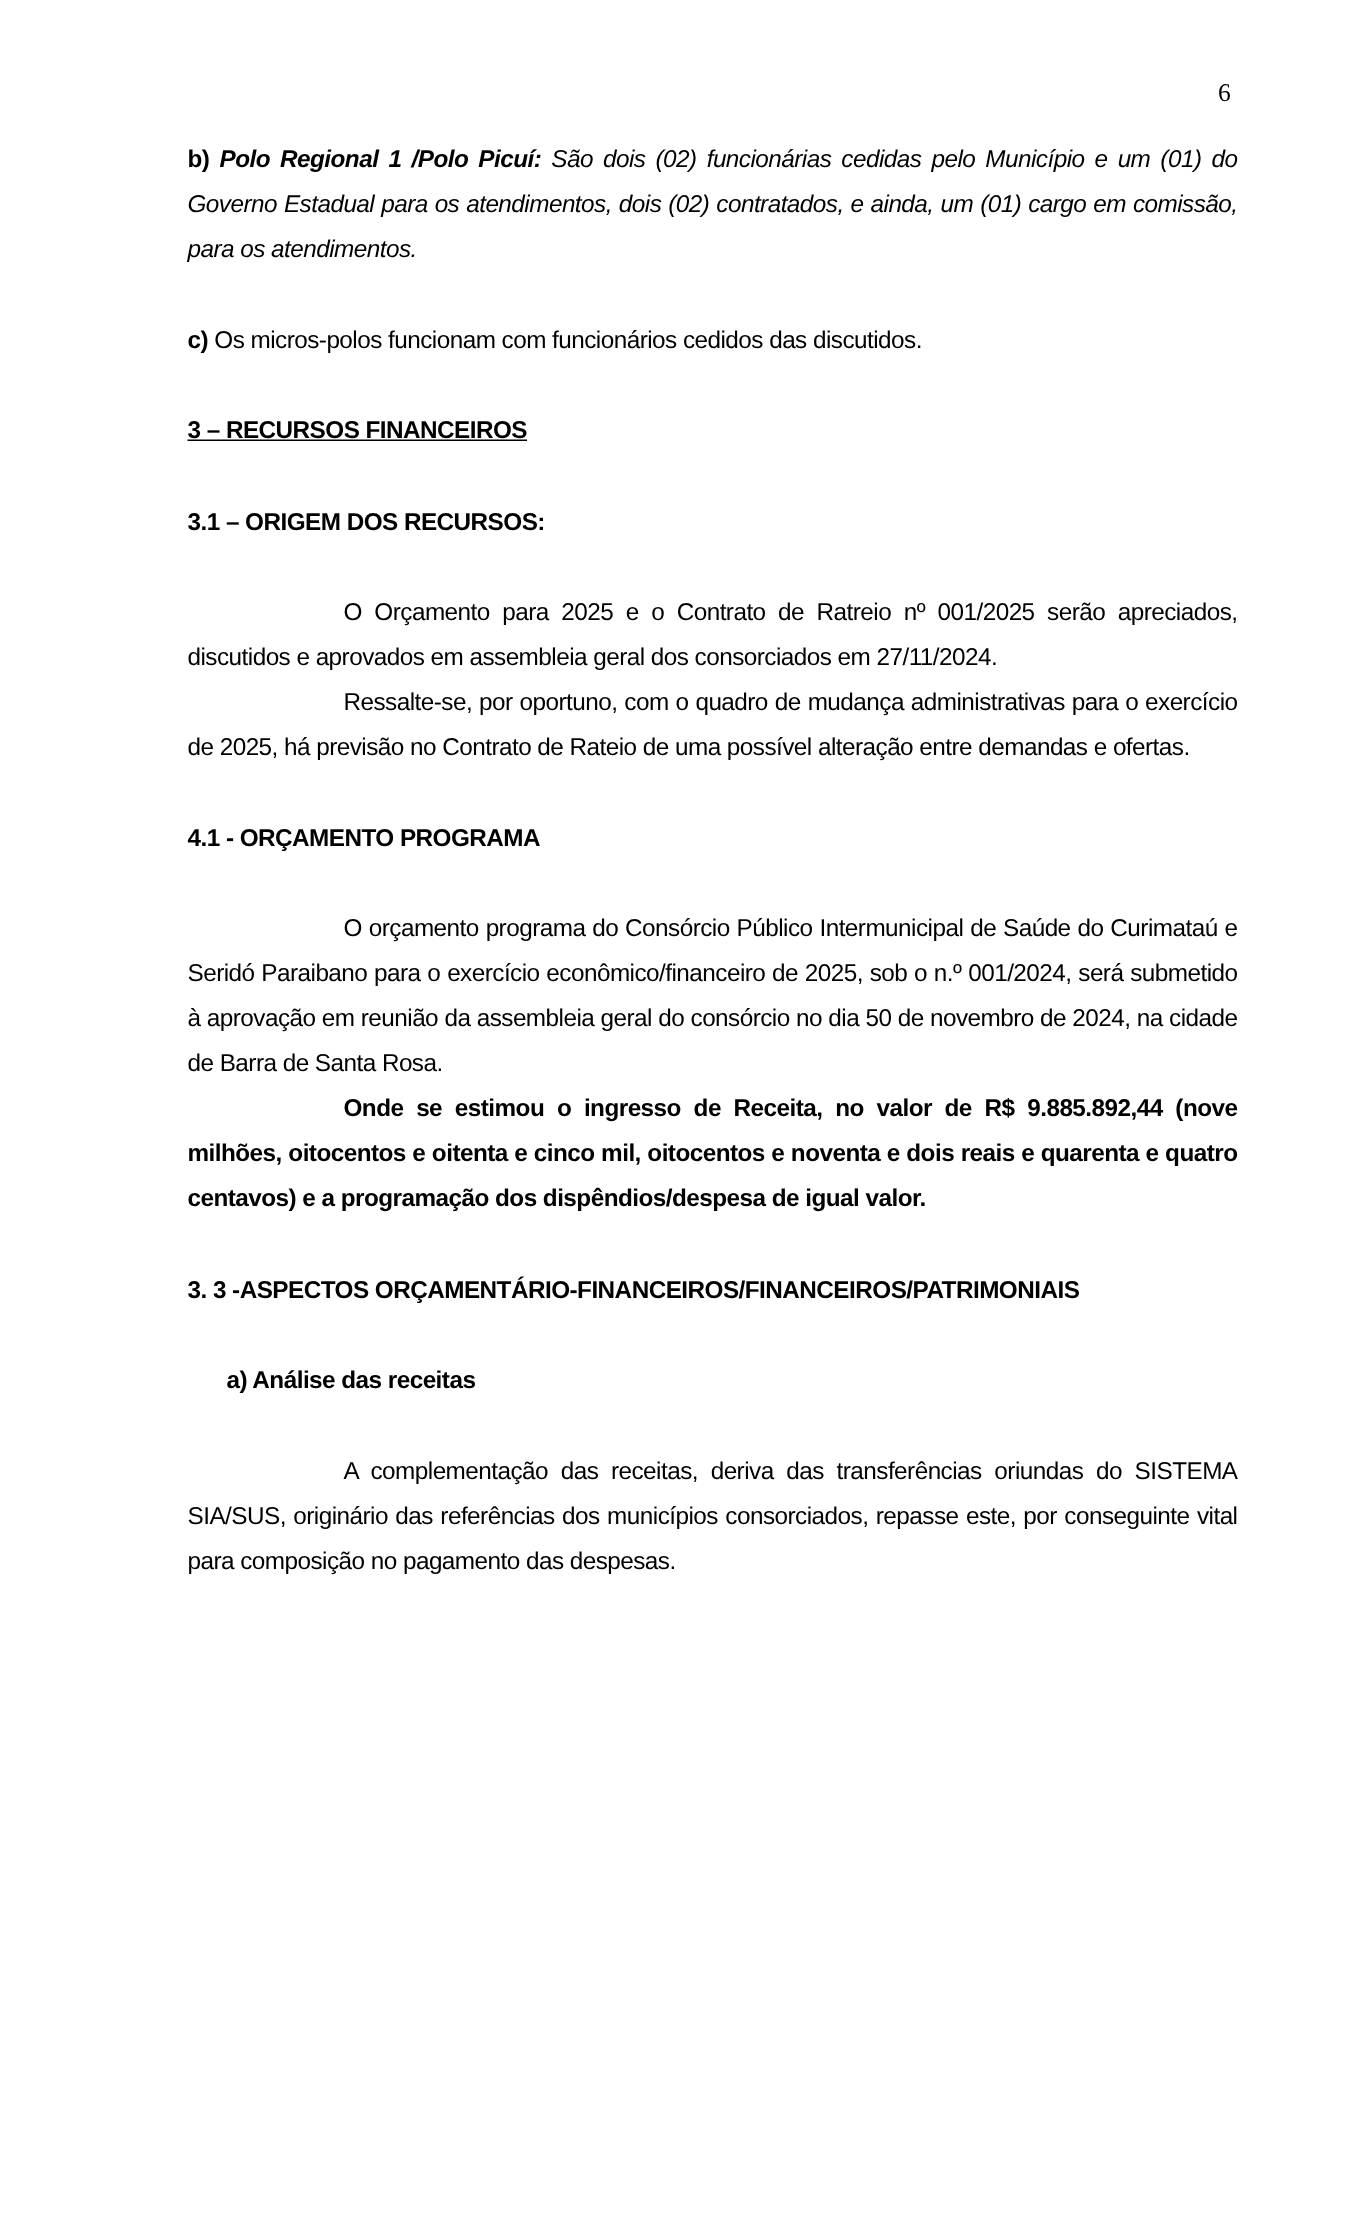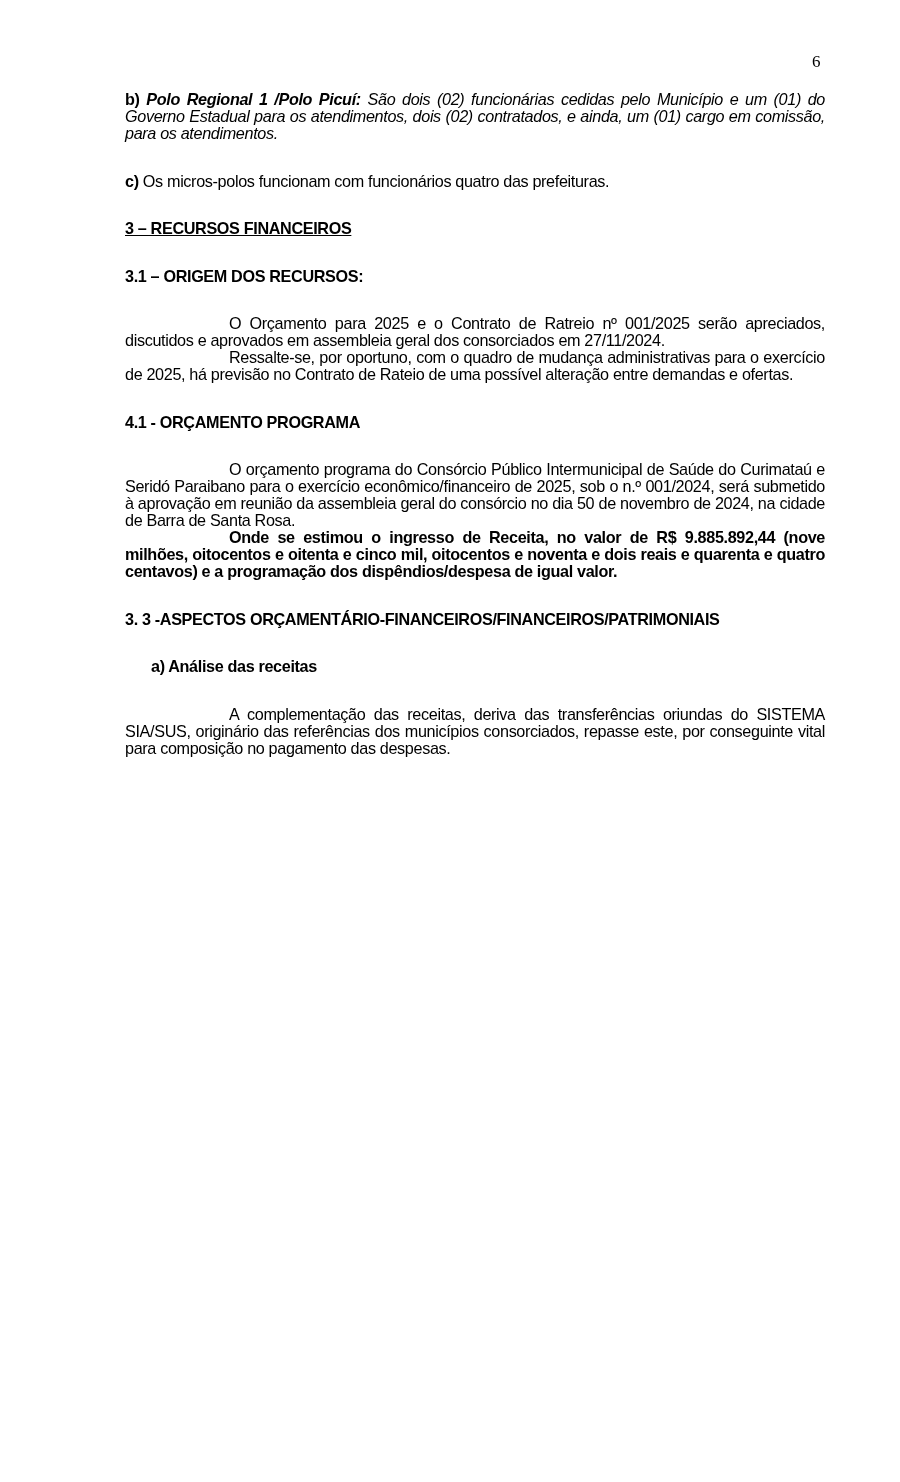--- a/index.html
+++ b/index.html
@@ -4,21 +4,21 @@
 <style>
   html, body { margin: 0; padding: 0; background: #ffffff; }
   body { width: 900px; height: 1482px; position: relative; overflow: hidden; color: #000; }
   .page-number {
     position: absolute; top: 52px; left: 812px;
     font-family: "Liberation Serif", serif; font-size: 17px;
   }
   .content {
     position: absolute; left: 125px; top: 91px; width: 700px;
     font-family: "Liberation Sans", sans-serif; font-size: 16.2px;
-    line-height: 17px; letter-spacing: -0.35px;
+    line-height: 30px; letter-spacing: -0.35px;
   }
   .content p { margin: 0; text-align: justify; }
   .indent { text-indent: 104px; }
   .gap { height: 30.5px; }
   .bold { font-weight: bold; }
   .italic { font-style: italic; }
   .heading { font-weight: bold; margin: 0; }
   .underline { text-decoration: underline; }
   .sub-heading { font-weight: bold; padding-left: 26px; margin: 0; }
 </style>
@@ -32,21 +32,21 @@
   <p>
     <span class="bold">b)</span>
     <span class="bold italic">Polo Regional 1 /Polo Picuí:</span>
     <span class="italic">São dois (02) funcionárias cedidas pelo Município e um (01) do Governo Estadual para os atendimentos, dois (02) contratados, e ainda, um (01) cargo em comissão, para os atendimentos.</span>
   </p>
 
   <div class="gap"></div>
 
   <p>
     <span class="bold">c)</span>
-    <span>Os micros-polos funcionam com funcionários quatro das prefeituras.</span>
+    <span>Os micros-polos funcionam com funcionários cedidos das discutidos.</span>
   </p>
 
   <div class="gap"></div>
 
   <p class="heading"><span class="underline">3 – RECURSOS FINANCEIROS</span></p>
 
   <div class="gap"></div>
 
   <p class="heading">3.1 – ORIGEM DOS RECURSOS:</p>
 

